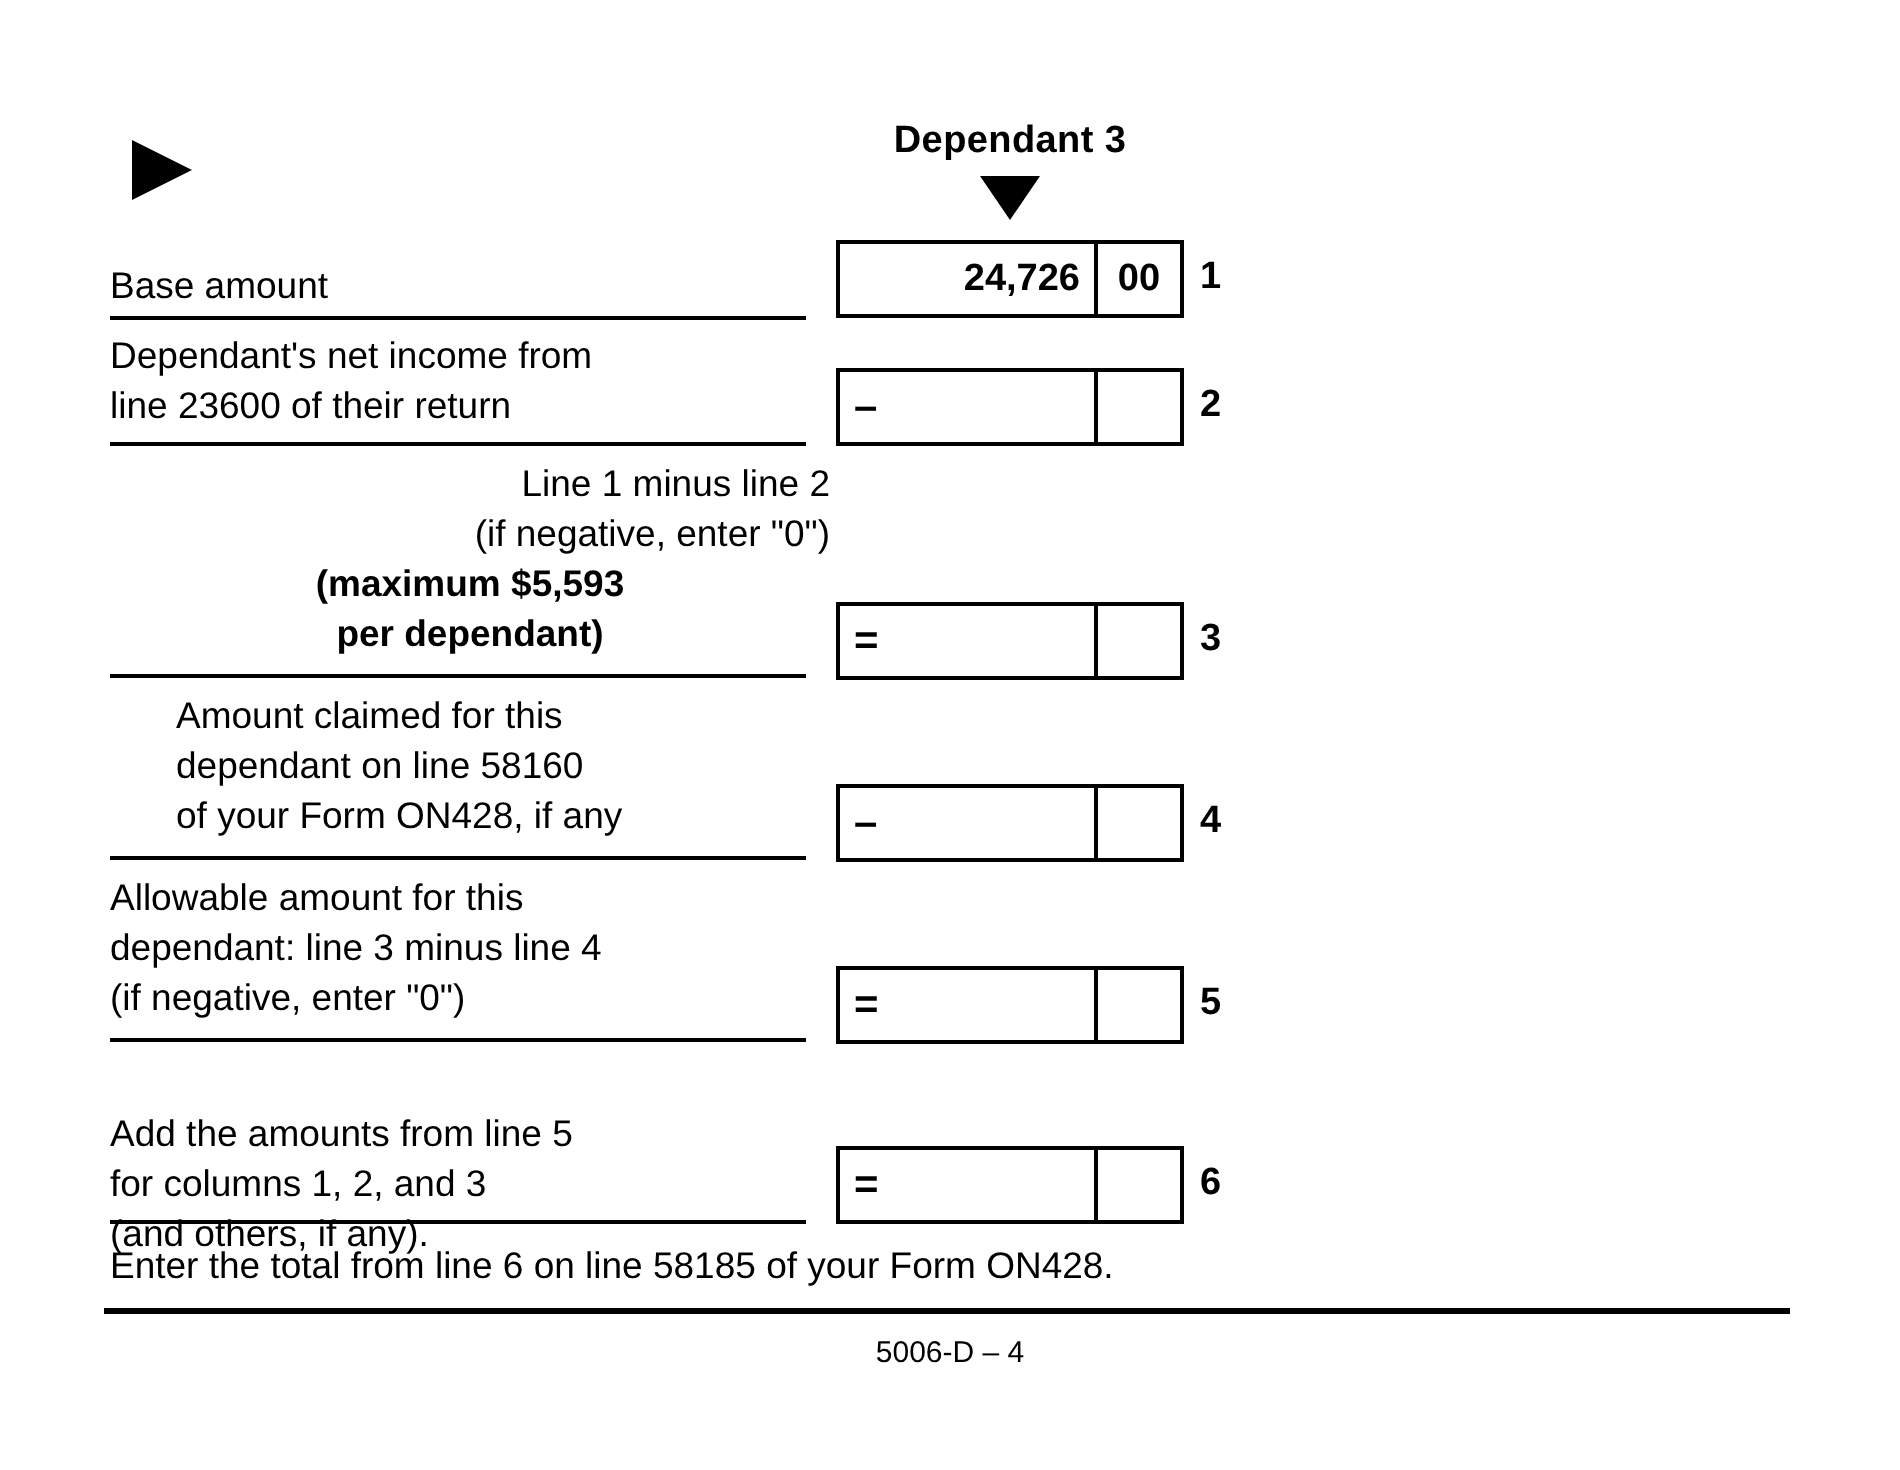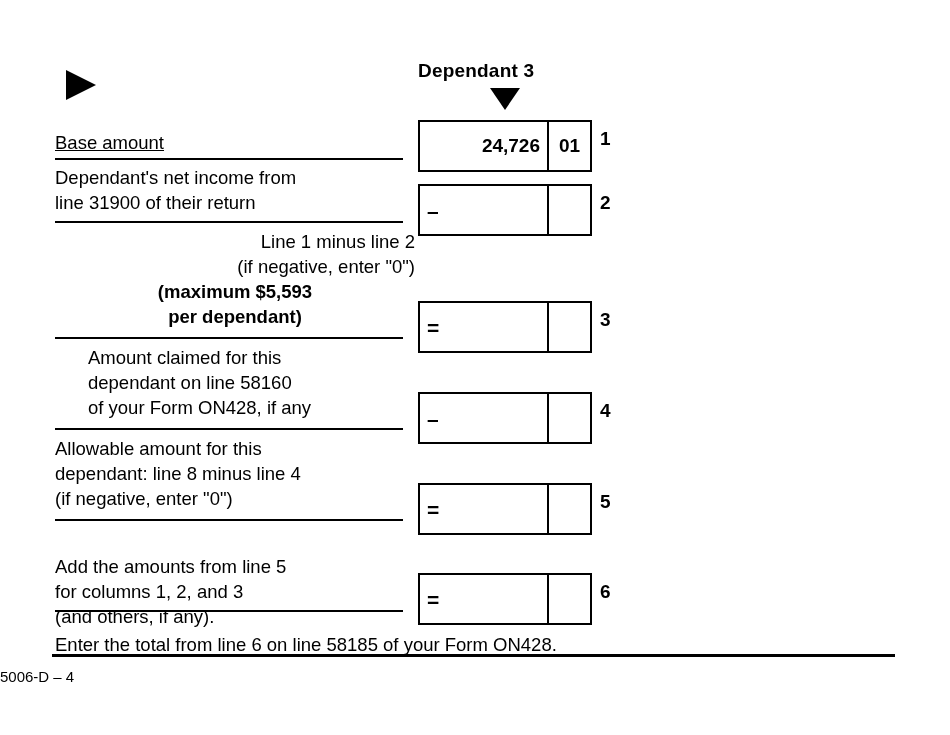--- a/index.html
+++ b/index.html
@@ -31,21 +31,21 @@
     width: 0; height: 0;
     border-top: 15px solid transparent;
     border-bottom: 15px solid transparent;
     border-left: 30px solid #000;
   }
   .col-head {
     position: absolute;
     left: 418px;
     top: 60px;
     width: 174px;
-    text-align: left;
+    text-align: center;
     font-size: 19px;
     font-weight: bold;
     letter-spacing: 0.2px;
   }
   .marker-down {
     position: absolute;
     left: 490px;
     top: 88px;
     width: 0; height: 0;
     border-left: 15px solid transparent;
@@ -75,21 +75,21 @@
     left: 52px;
     width: 843px;
     border-top: 3px solid #000;
   }
 
   
   .box {
     position: absolute;
     left: 418px;
     width: 174px;
-    height: 52px;
+    height: 39px;
     border: 2.6px solid #000;
     box-sizing: border-box;
     text-decoration: underline;
   }
   .box .dollars {
     position: absolute;
     left: 0; top: 0;
     right: 41px;
     bottom: 0;
     box-sizing: border-box;
@@ -127,49 +127,49 @@
     text-align: left;
   }
 
   
   .closing-text {
     position: absolute;
     left: 55px;
     top: 620px;
     font-size: 18.5px;
     line-height: 25px;
-    margin-top: 12px;
   }
   .page-id {
     position: absolute;
     left: 0;
     top: 668px;
     width: 950px;
+    text-align: center;
     font-size: 15px;
   }
 </style>
 </head>
 <body>
 
 <div id="sheet">
 
   <div class="marker-right"></div>
   <div class="col-head">Dependant 3</div>
   <div class="marker-down"></div>
 
-  <div class="label" style="top:130px;text-decoration:underline;">Base amount</div>
+  <div class="label" style="top:130px;">Base amount</div>
   <div class="rule" style="top:158px;"></div>
   <div class="box" style="top:120px;">
     <div class="dollars amt">24,726</div>
-    <div class="cents">01</div>
+    <div class="cents">00</div>
   </div>
   <div class="linenum" style="top:128px;">1</div>
 
   <div class="label" style="top:165px;">Dependant's net income from
-line 31900 of their return</div>
+line 23600 of their return</div>
   <div class="rule" style="top:221px;"></div>
   <div class="box" style="top:184px;">
     <div class="dollars op">
       <span class="op-glyph">–</span>
     </div>
     <div class="cents"></div>
   </div>
   <div class="linenum" style="top:192px;">2</div>
 
   <div class="label" style="top:229px;text-align:right;">Line 1 minus line 2
@@ -191,21 +191,21 @@
   <div class="rule" style="top:428px;"></div>
   <div class="box" style="top:392px;">
     <div class="dollars op">
       <span class="op-glyph">–</span>
     </div>
     <div class="cents"></div>
   </div>
   <div class="linenum" style="top:400px;">4</div>
 
   <div class="label" style="top:436px;">Allowable amount for this
-dependant: line 8 minus line 4
+dependant: line 3 minus line 4
 (if negative, enter "0")</div>
   <div class="rule" style="top:519px;"></div>
   <div class="box" style="top:483px;">
     <div class="dollars op">
       <span class="op-glyph">=</span>
     </div>
     <div class="cents"></div>
   </div>
   <div class="linenum" style="top:491px;">5</div>
 

